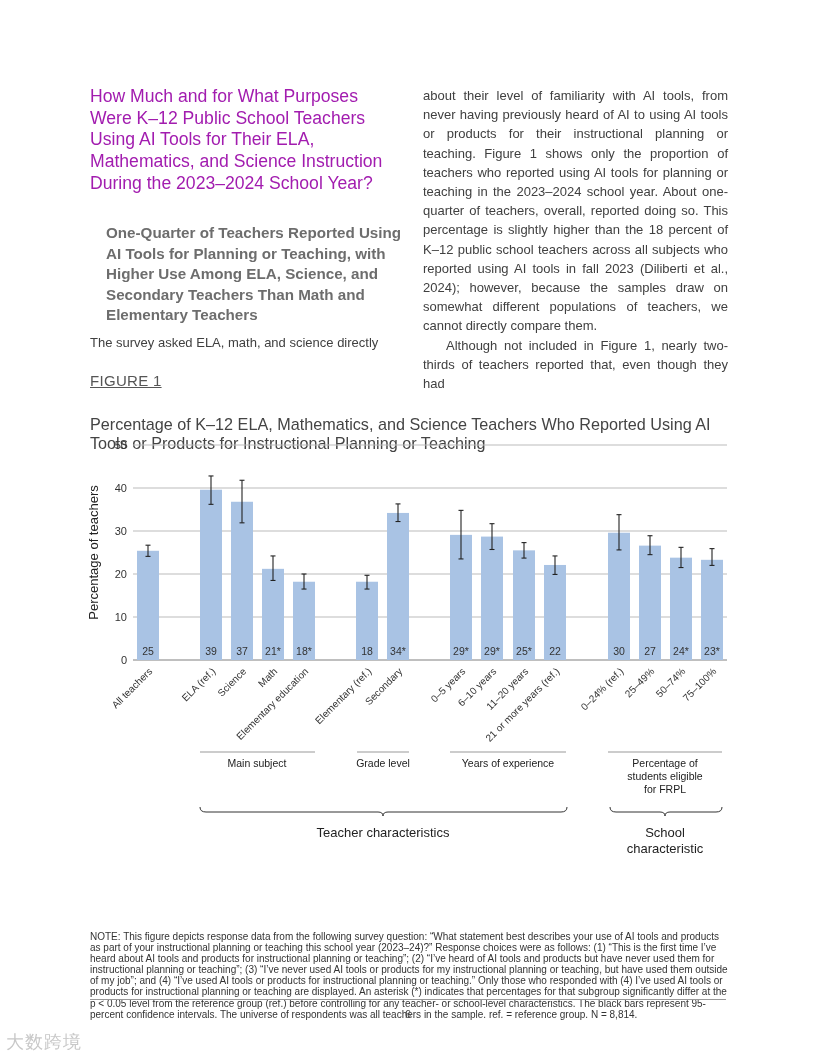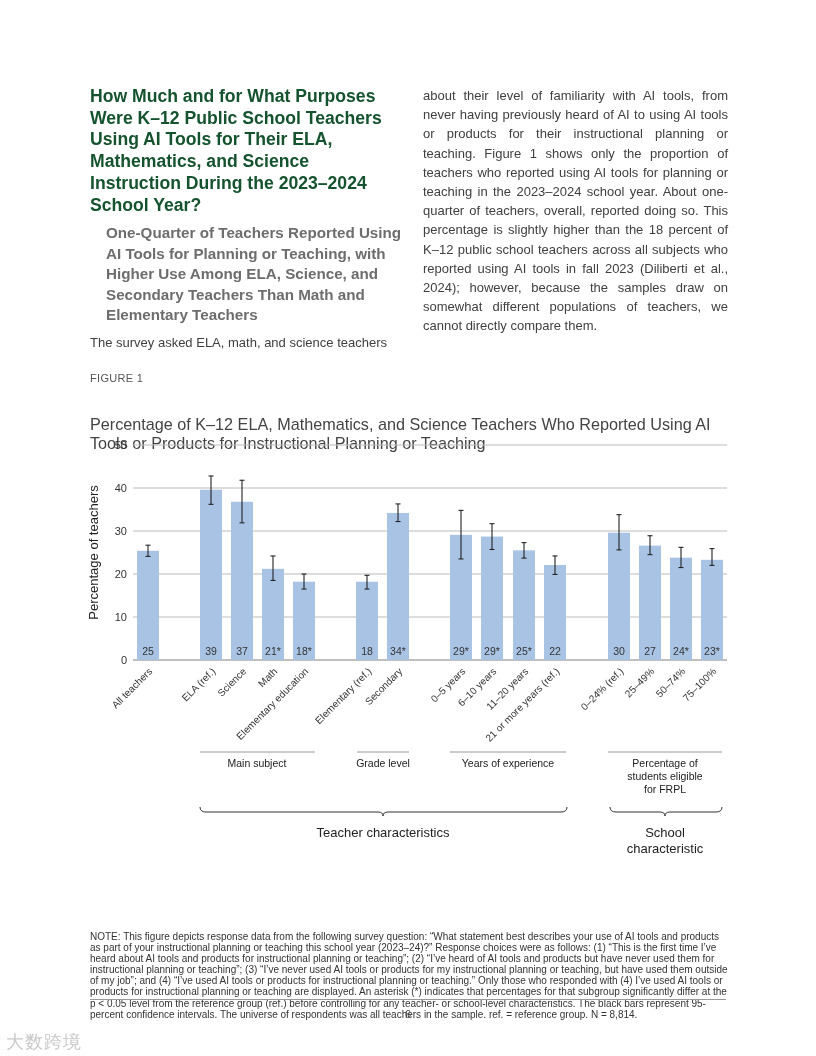--- a/index.html
+++ b/index.html
@@ -1,40 +1,41 @@
 <!DOCTYPE html>
 <html><head>
 <meta charset="utf-8">
 <style>
   html, body { margin:0; padding:0; background:#ffffff; }
   body { width:816px; height:1056px; position:relative; overflow:hidden; font-family:"Liberation Sans", sans-serif; }
   .abs { position:absolute; }
-  #main-heading { left:90px; top:86px; width:310px; color:#14532d; font-weight:bold; font-size:17.6px; line-height:21.7px; }
+  #main-heading { left:90px; top:86px; width:310px; color:#a21caf; font-weight:normal; font-size:17.6px; line-height:21.7px; }
   #sub-heading { left:90px; top:223px; width:305px; color:#6d6d6d; font-weight:bold; font-size:15.2px; line-height:20.6px;margin-left:16px; }
   .body-text { font-family:Liberation Sans, sans-serif; font-size:13px; line-height:19.2px; color:#404040; }
   #left-body { left:90px; top:333px; width:300px; }
   #right-body { left:423px; top:86px; width:305px; text-align:justify; }
   #right-body p { margin:0; }
   #right-body p.indent { text-indent:23px; }
-  #fig-label { left:90px; top:372px; font-size:11px; color:#555; letter-spacing:0.3px; }
+  #fig-label { left:90px; top:372px; font-size:15px; color:#555; letter-spacing:0.3px;text-decoration:underline; }
   #fig-title { left:90px; top:387px; width:650px; font-size:16.2px; line-height:19px; color:#444;margin-top:28px; }
   #chart-svg { left:0; top:430px; }
   #note { left:90px; top:898px; width:640px; font-size:10px; line-height:11.1px; color:#333;margin-top:33px; }
   #footer-rule { left:90px; top:999px; width:636px; height:1px; background:#999; }
   #page-number { left:0; width:816px; top:1008px; text-align:center; font-size:11px; color:#444; }
   #watermark { left:6px; top:1030px; font-size:18px; color:#c8c8c8; letter-spacing:1px; }
 </style>
 </head>
 <body>
 
 <div class="abs" id="main-heading">How Much and for What Purposes Were K–12 Public School Teachers Using AI Tools for Their ELA, Mathematics, and Science Instruction During the 2023–2024 School Year?</div>
 <div class="abs" id="sub-heading">One-Quarter of Teachers Reported Using AI Tools for Planning or Teaching, with Higher Use Among ELA, Science, and Secondary Teachers Than Math and Elementary Teachers</div>
-<div class="abs body-text" id="left-body">The survey asked ELA, math, and science teachers</div>
+<div class="abs body-text" id="left-body">The survey asked ELA, math, and science directly</div>
 <div class="abs body-text" id="right-body">
   <p>about their level of familiarity with AI tools, from never having previously heard of AI to using AI tools or products for their instructional planning or teaching. Figure 1 shows only the proportion of teachers who reported using AI tools for planning or teaching in the 2023–2024 school year. About one-quarter of teachers, overall, reported doing so. This percentage is slightly higher than the 18 percent of K–12 public school teachers across all subjects who reported using AI tools in fall 2023 (Diliberti et al., 2024); however, because the samples draw on somewhat different populations of teachers, we cannot directly compare them.</p>
+  <p class="indent">Although not included in Figure 1, nearly two-thirds of teachers reported that, even though they had</p>
 </div>
 
 <div class="abs" id="fig-label">FIGURE 1</div>
 <div class="abs" id="fig-title">Percentage of K–12 ELA, Mathematics, and Science Teachers Who Reported Using AI Tools or Products for Instructional Planning or Teaching</div>
 
 <svg class="abs" id="chart-svg" width="816" height="440" xmlns="http://www.w3.org/2000/svg">
     <line x1="133" x2="727" y1="230" y2="230" stroke="#aaaaaa" stroke-width="1.4"></line>
     <text x="127" y="234" text-anchor="end" font-size="11" fill="#333" font-family="Liberation Sans, sans-serif">0</text>
     <line x1="133" x2="727" y1="187" y2="187" stroke="#bbbbbb" stroke-width="1"></line>
     <text x="127" y="191" text-anchor="end" font-size="11" fill="#333" font-family="Liberation Sans, sans-serif">10</text>

